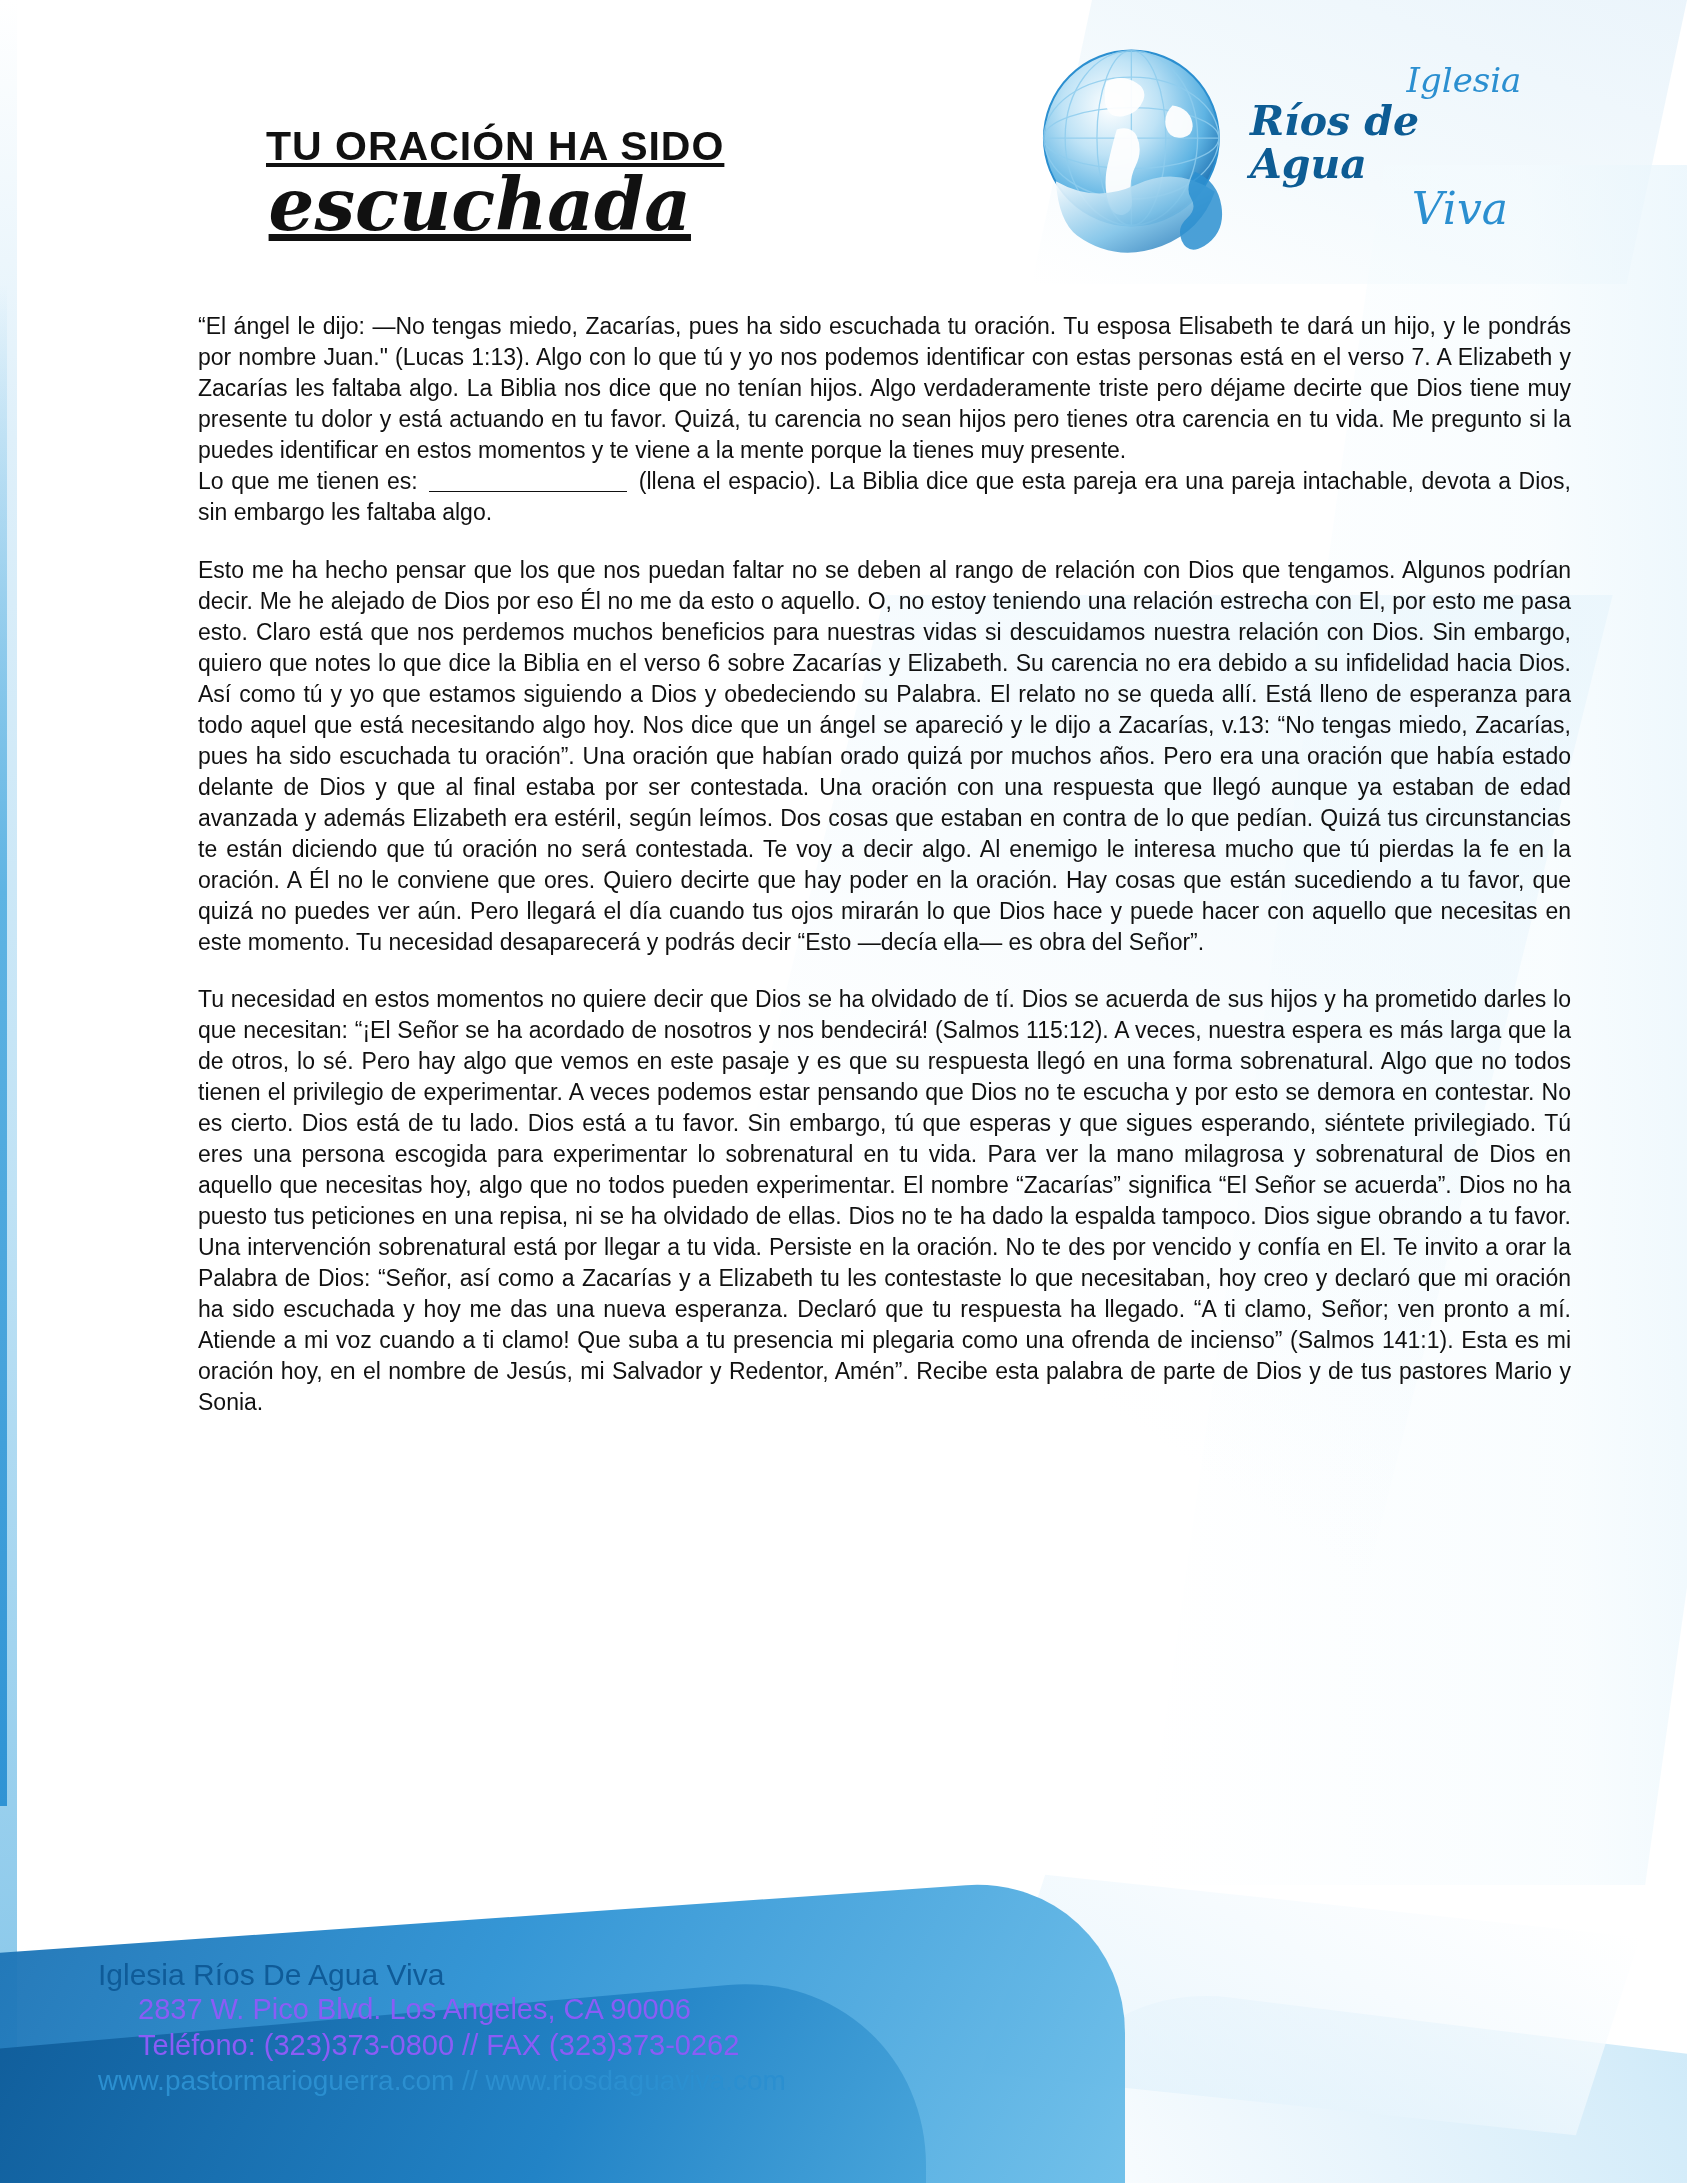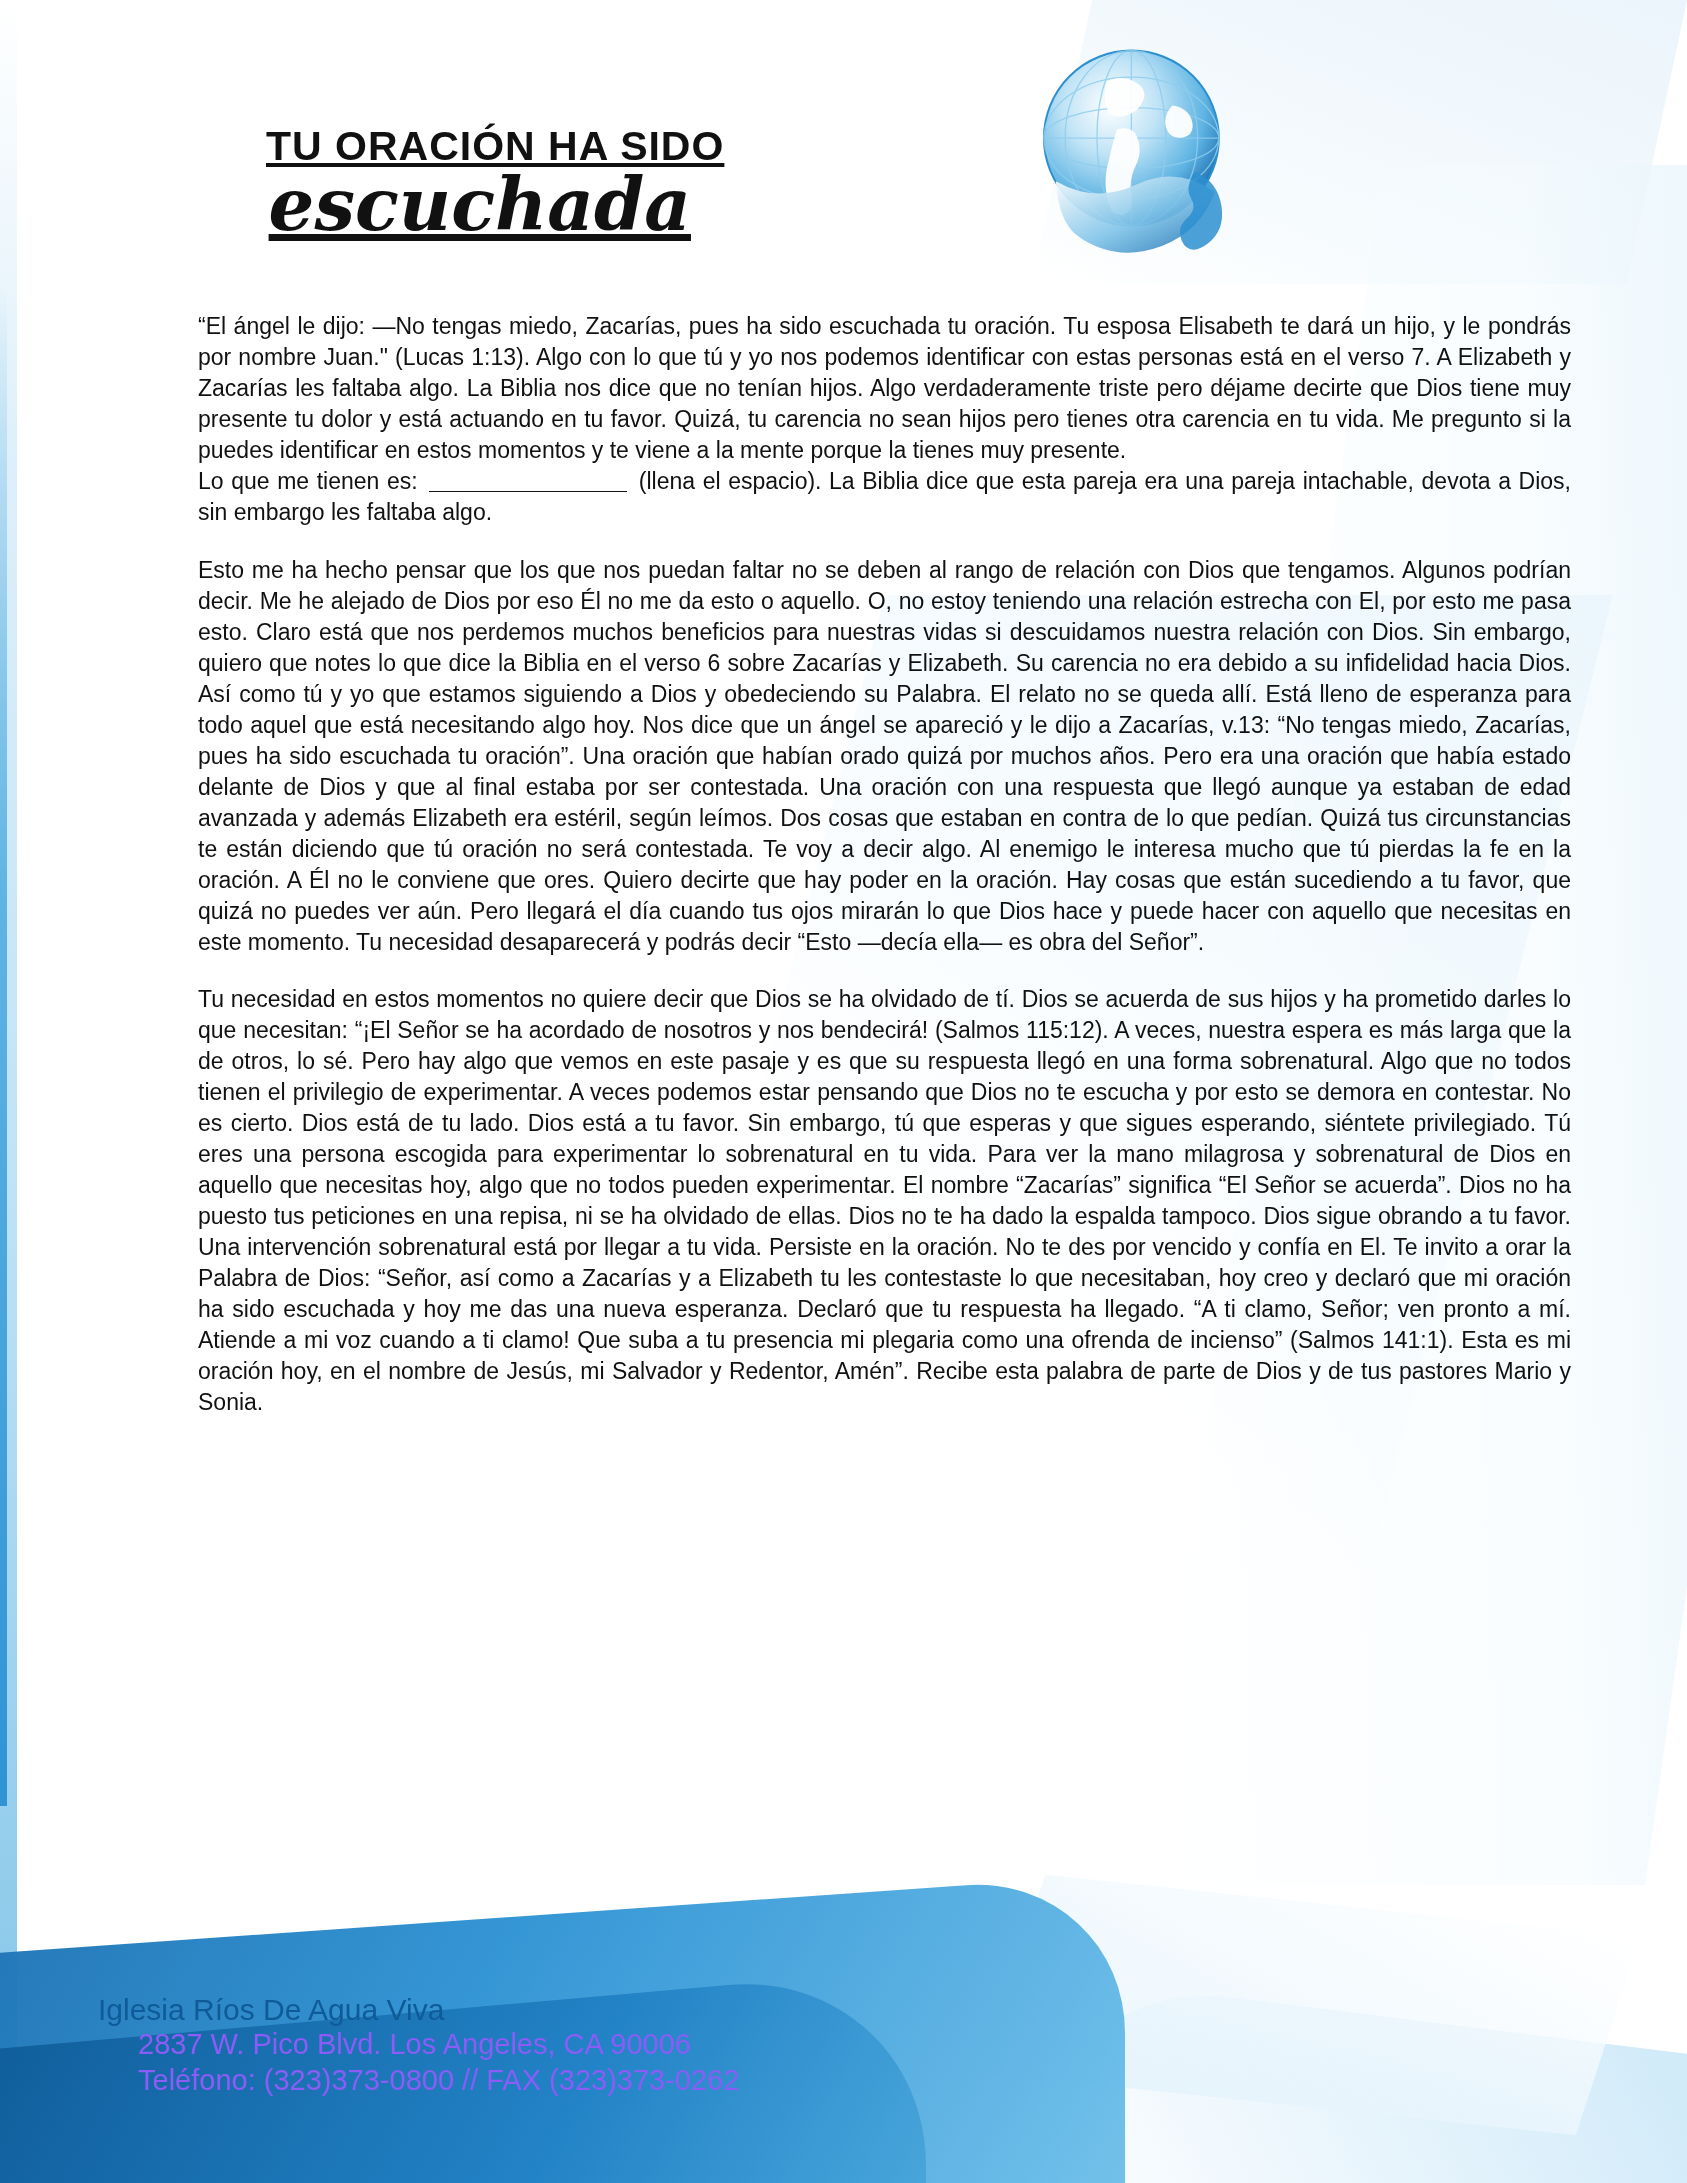--- a/index.html
+++ b/index.html
@@ -257,34 +257,40 @@
         </g>
         <g fill="#ffffff" opacity=".95">
           <path d="M112 60 q24 -12 46 2 q16 10 10 26 q-8 20 -30 24 q-18 3 -24 -10 q-8 -18 -2 -42z"></path>
           <path d="M128 132 q22 -6 30 10 q10 22 -2 46 q-10 20 -6 44 q4 22 -10 28 q-16 6 -24 -16 q-10 -30 0 -66 q6 -26 12 -46z"></path>
           <path d="M212 96 q26 4 30 26 q3 18 -14 22 q-20 4 -26 -16 q-4 -18 10 -32z"></path>
         </g>
         <path d="M36 210 q60 34 120 6 q62 -30 120 10 q-20 58 -80 82 q-70 26 -128 -16 q-28 -22 -32 -82z" fill="url(#gwave)" opacity=".92"></path>
         <path d="M246 196 q34 14 40 52 q6 40 -26 60 q-24 14 -34 -8 q-8 -20 8 -34 q16 -14 6 -30 q-10 -16 6 -40z" fill="#2b8fd0" opacity=".85"></path>
       </svg>
     </div>
+    <div class="logo-text">
+      <div class="logo-iglesia">Iglesia</div>
+      <div class="logo-rios">Ríos de Agua</div>
+      <div class="logo-viva">Viva</div>
+    </div>
   </div>
 </div>
 
 <div class="content">
   <p>“El ángel le dijo: —No tengas miedo, Zacarías, pues ha sido escuchada tu oración. Tu esposa Elisabeth te dará un hijo, y le pondrás por nombre Juan." (Lucas 1:13). Algo con lo que tú y yo nos podemos identificar con estas personas está en el verso 7. A Elizabeth y Zacarías les faltaba algo. La Biblia nos dice que no tenían hijos. Algo verdaderamente triste pero déjame decirte que Dios tiene muy presente tu dolor y está actuando en tu favor. Quizá, tu carencia no sean hijos pero tienes otra carencia en tu vida. Me pregunto si la puedes identificar en estos momentos y te viene a la mente porque la tienes muy presente.</p>
   <p>
     <span>Lo que me tienen es:</span>
     <span class="blank-line"></span>
     <span>(llena el espacio). La Biblia dice que esta pareja era una pareja intachable, devota a Dios, sin embargo les faltaba algo.</span>
   </p>
   <div class="p-gap"></div>
   <p> Esto me ha hecho pensar que los que nos puedan faltar no se deben al rango de relación con Dios que tengamos. Algunos podrían decir. Me he alejado de Dios por eso Él no me da esto o aquello. O, no estoy teniendo una relación estrecha con El, por esto me pasa esto. Claro está que nos perdemos muchos beneficios para nuestras vidas si descuidamos nuestra relación con Dios. Sin embargo, quiero que notes lo que dice la Biblia en el verso 6 sobre Zacarías y Elizabeth. Su carencia no era debido a su infidelidad hacia Dios. Así como tú y yo que estamos siguiendo a Dios y obedeciendo su Palabra. El relato no se queda allí. Está lleno de esperanza para todo aquel que está necesitando algo hoy. Nos dice que un ángel se apareció y le dijo a Zacarías, v.13: “No tengas miedo, Zacarías, pues ha sido escuchada tu oración”.  Una oración que habían orado quizá por muchos años. Pero era una oración que había estado delante de Dios y que al final estaba por ser contestada. Una oración con una respuesta que llegó aunque ya estaban de edad avanzada y además Elizabeth era estéril, según leímos. Dos cosas que estaban en contra de lo que pedían. Quizá tus circunstancias te están diciendo que tú oración no será contestada. Te voy a decir algo. Al enemigo le interesa mucho que tú pierdas la fe en la oración. A Él no le conviene que ores. Quiero decirte que hay poder en la oración. Hay cosas que están sucediendo a tu favor, que quizá no puedes ver aún. Pero llegará el día cuando tus ojos mirarán lo que Dios hace y puede hacer con aquello que necesitas en este momento. Tu necesidad desaparecerá y podrás decir “Esto —decía ella— es obra del Señor”.</p>
   <div class="p-gap"></div>
   <p> Tu necesidad en estos momentos no quiere decir que Dios se ha olvidado de tí. Dios se acuerda de sus hijos y ha prometido darles lo que necesitan: “¡El Señor se ha acordado de nosotros y nos bendecirá! (Salmos 115:12). A veces, nuestra espera es más larga que la de otros, lo sé. Pero hay algo que vemos en este pasaje y es que su respuesta llegó en una forma sobrenatural. Algo que no todos tienen el privilegio de experimentar. A veces podemos estar pensando que Dios no te escucha y por esto se demora en contestar. No es cierto. Dios está de tu lado. Dios está a tu favor. Sin embargo, tú que esperas y que sigues esperando, siéntete privilegiado. Tú eres una persona escogida para experimentar lo sobrenatural en tu vida. Para ver la mano milagrosa y sobrenatural de Dios en aquello que necesitas hoy, algo que no todos pueden experimentar. El nombre “Zacarías” significa “El Señor se acuerda”. Dios no ha puesto tus peticiones en una repisa, ni se ha olvidado de ellas. Dios no te ha dado la espalda tampoco. Dios sigue obrando a tu favor. Una intervención sobrenatural está por llegar a tu vida. Persiste en la oración. No te des por vencido y confía en El. Te invito a orar la Palabra de Dios: “Señor, así como a Zacarías y a Elizabeth tu les contestaste lo que necesitaban, hoy creo y declaró que mi oración ha sido escuchada y hoy me das una nueva esperanza. Declaró que tu respuesta ha llegado. “A ti clamo, Señor; ven pronto a mí. Atiende a mi voz cuando a ti clamo! Que suba a tu presencia mi plegaria como una ofrenda de incienso” (Salmos 141:1). Esta es mi oración hoy, en el nombre de Jesús, mi Salvador y Redentor, Amén”. Recibe esta palabra de parte de Dios y de tus pastores Mario y Sonia.</p>
 </div>
 
 <div class="footer">
   <div class="footer-name">Iglesia Ríos De Agua Viva</div>
   <div class="footer-line">2837 W. Pico Blvd. Los Angeles, CA  90006</div>
   <div class="footer-line">Teléfono: (323)373-0800 // FAX (323)373-0262</div>
+  <div class="footer-url">www.pastormarioguerra.com // www.riosdaguaviva.com</div>
 </div>
 
 
 </body></html>

